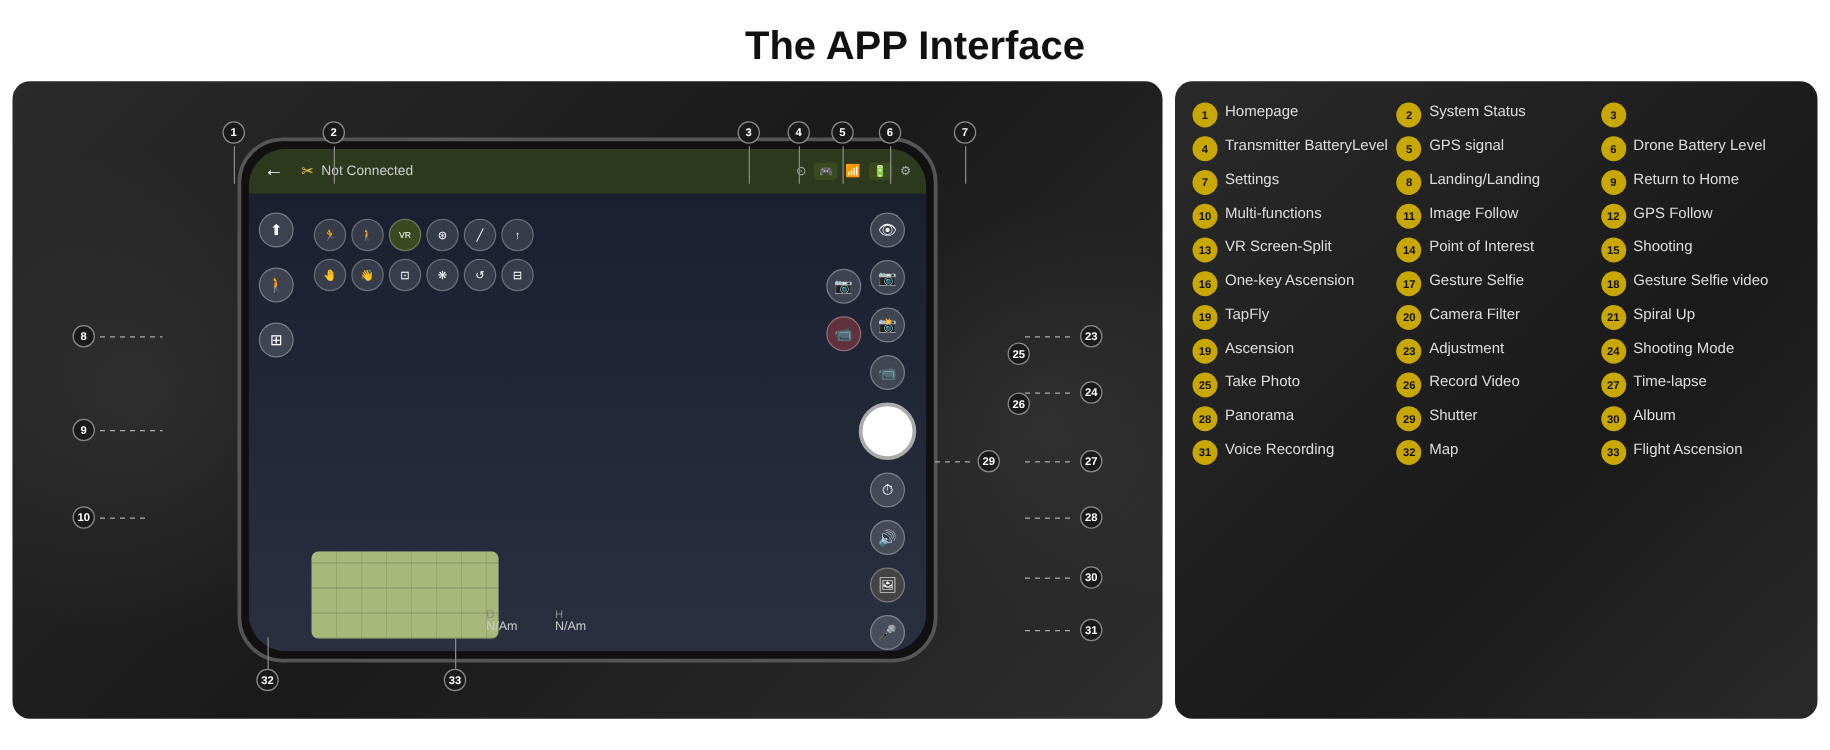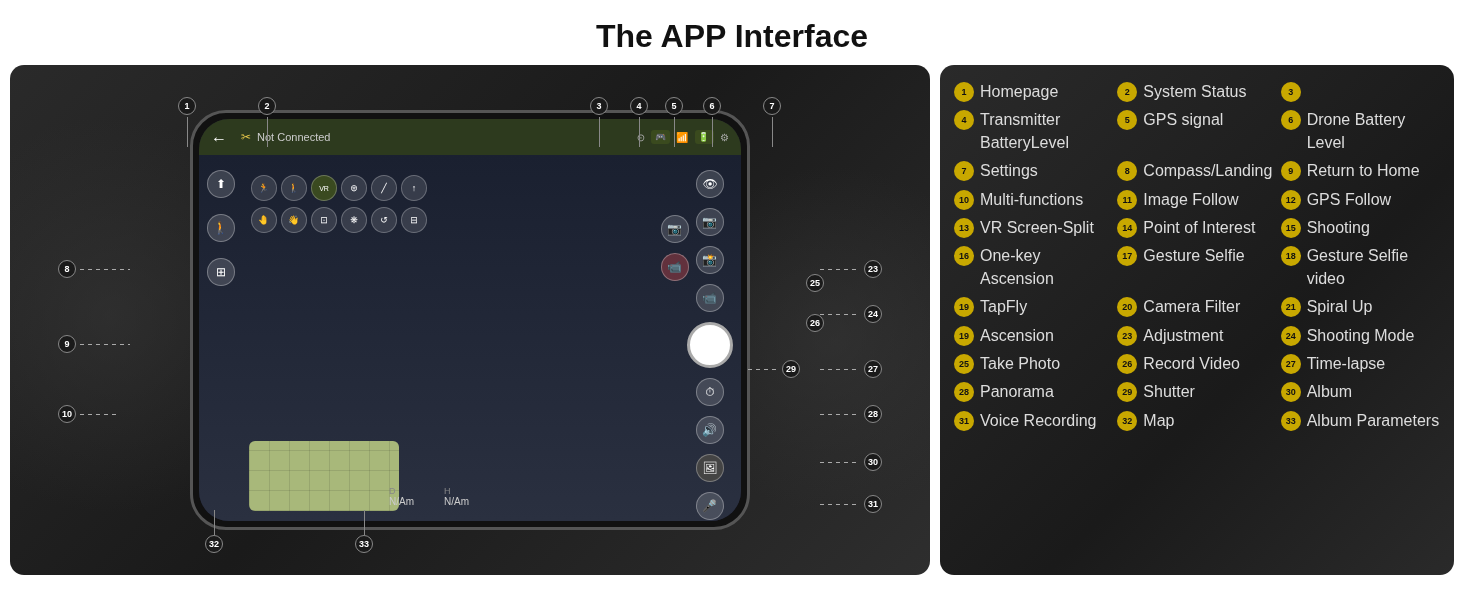--- a/index.html
+++ b/index.html
@@ -184,21 +184,21 @@
       border-radius: 50%;
       background: #c8a800;
       display: flex; align-items: center; justify-content: center;
       font-size: 9px;
       font-weight: 700;
       color: #111;
       flex-shrink: 0;
       margin-top: 1px;
     }
     .legend-text {
-      font-size: 16px;
+      font-size: 12px;
       color: #ddd;
       line-height: 1.4;
     }
   </style>
 </head>
 <body>
 
 <h1 class="page-title">The APP Interface</h1>
 
 <div class="main-content">
@@ -403,21 +403,21 @@
         <div class="legend-item">
       <div class="legend-num">6</div>
       <span class="legend-text">Drone Battery Level</span>
     </div>
         <div class="legend-item">
       <div class="legend-num">7</div>
       <span class="legend-text">Settings</span>
     </div>
         <div class="legend-item">
       <div class="legend-num">8</div>
-      <span class="legend-text">Compass/Landing</span>
+      <span class="legend-text">Landing/Landing</span>
     </div>
         <div class="legend-item">
       <div class="legend-num">9</div>
       <span class="legend-text">Return to Home</span>
     </div>
         <div class="legend-item">
       <div class="legend-num">10</div>
       <span class="legend-text">Multi-functions</span>
     </div>
         <div class="legend-item">
@@ -503,17 +503,17 @@
         <div class="legend-item">
       <div class="legend-num">31</div>
       <span class="legend-text">Voice Recording</span>
     </div>
         <div class="legend-item">
       <div class="legend-num">32</div>
       <span class="legend-text">Map</span>
     </div>
         <div class="legend-item">
       <div class="legend-num">33</div>
-      <span class="legend-text">Album Parameters</span>
+      <span class="legend-text">Flight Ascension</span>
     </div>
       </div>
   </div>
 </div>
 
 </body></html>

